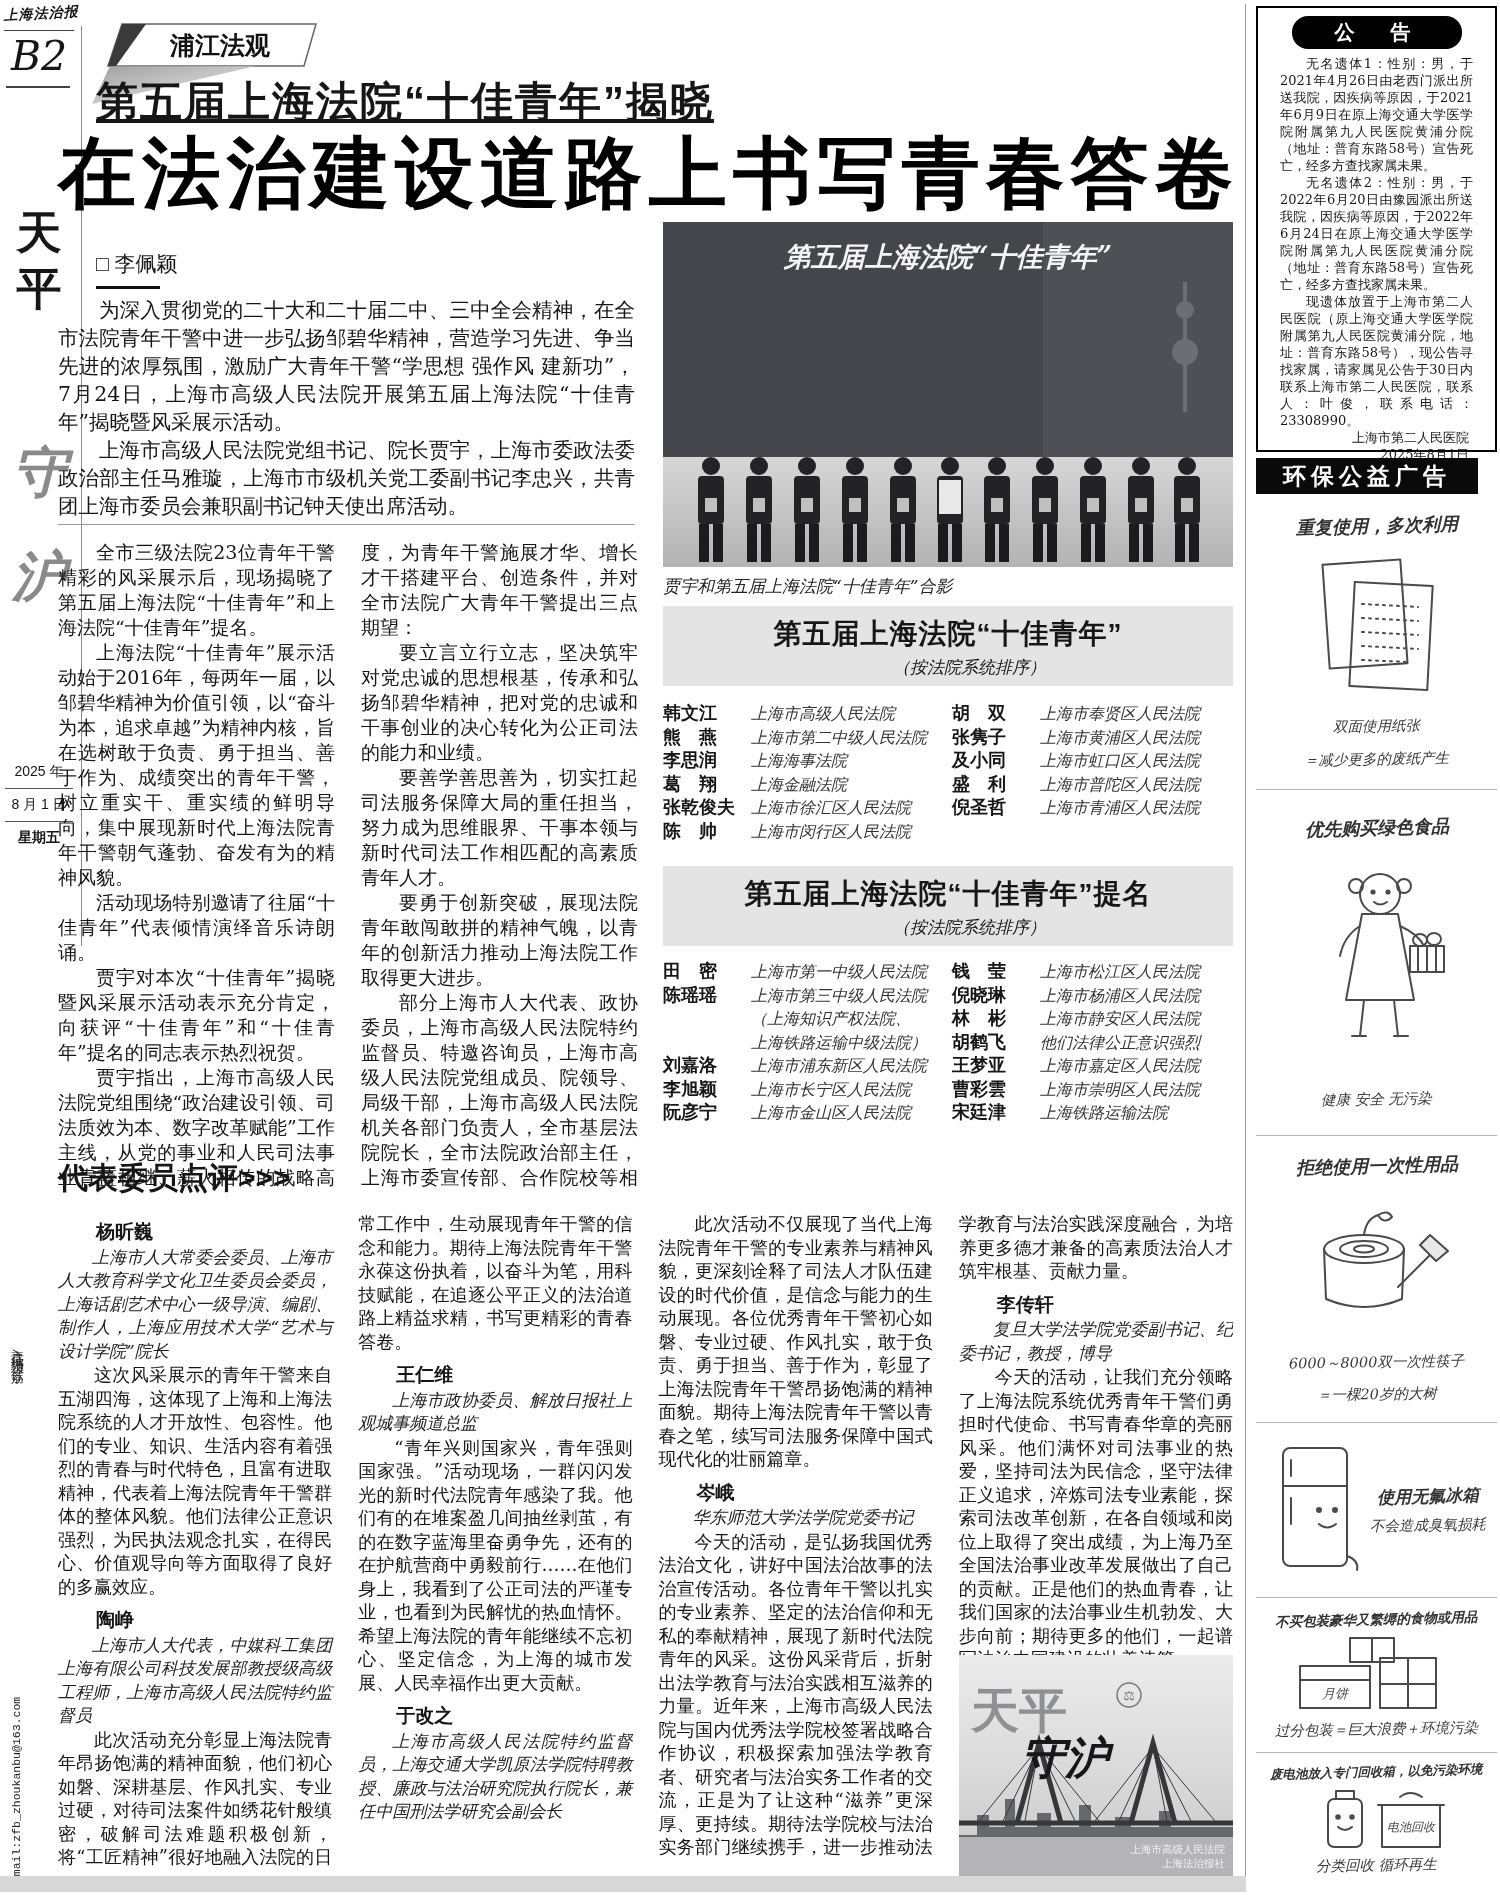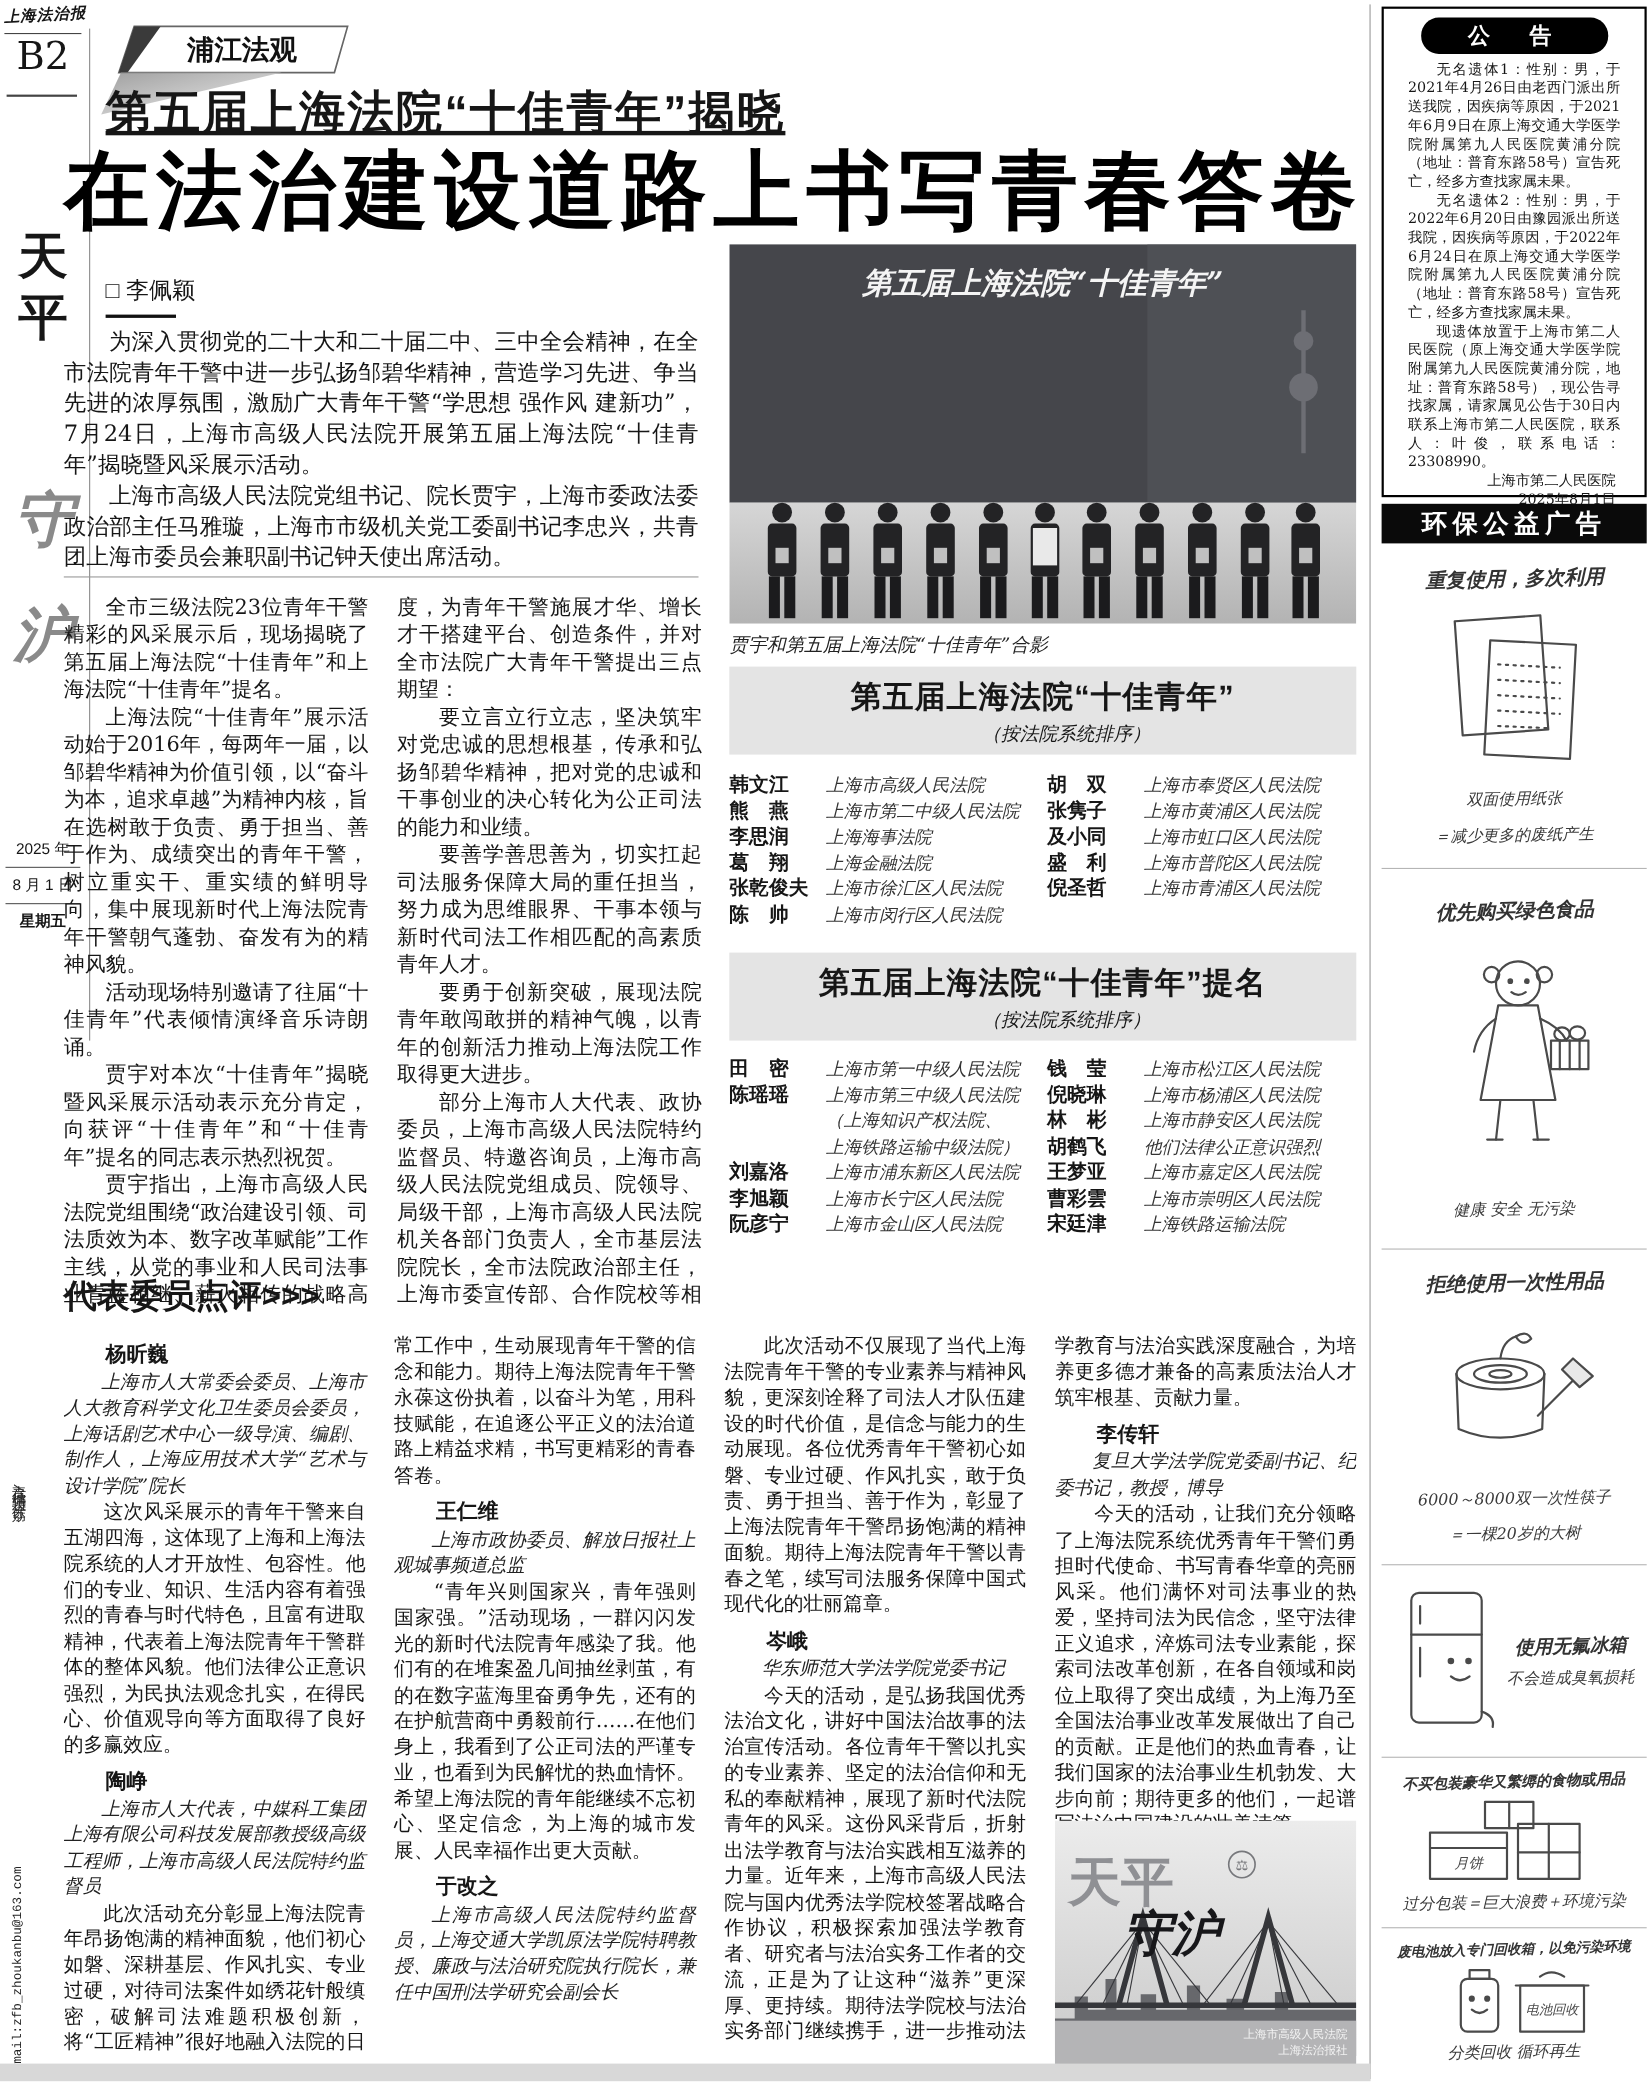--- a/index.html
+++ b/index.html
@@ -3,21 +3,21 @@
 <meta charset="utf-8">
 <style>
   html,body{margin:0;padding:0;}
   body{width:1500px;height:1895px;position:relative;background:#ffffff;
        font-family:"DejaVu Serif",serif;color:#161616;overflow:hidden;}
   .abs{position:absolute;}
   
   .rail-brand{left:2px;top:5px;width:78px;font-size:14px;font-weight:bold;font-style:italic;
               text-align:center;transform:rotate(-3deg);letter-spacing:1px;}
   .rail-line{background:#444;height:1px;}
-  .rail-b2{left:0;top:32px;width:78px;text-align:center;font-size:35px;font-family:"DejaVu Serif",serif;}
+  .rail-b2{left:0;top:32px;width:78px;text-align:center;font-size:41px;font-family:"DejaVu Serif",serif;font-style:italic;}
   .rail-tp{left:0;top:205px;width:78px;text-align:center;font-size:45px;font-weight:bold;line-height:56px;
            font-family:"Liberation Sans",sans-serif;}
   .rail-sh{left:0;top:420px;width:78px;text-align:center;font-size:54px;font-style:italic;font-weight:bold;
            color:#8a8a8a;line-height:104px;font-family:"DejaVu Serif",serif;}
   .rail-date{left:5px;top:756px;width:68px;text-align:center;font-size:14px;font-family:"Liberation Sans",sans-serif;}
   .rail-date .rd{padding:7px 0;border-bottom:1px solid #555;}
   .rail-date .rd:last-child{border-bottom:none;font-weight:bold;}
   .rail-rule{left:81px;top:26px;width:1px;height:920px;background:#8a8a8a;}
   .rail-editor{left:8px;top:1340px;height:170px;writing-mode:vertical-rl;font-size:13px;
                font-family:"Liberation Sans",sans-serif;letter-spacing:3px;color:#222;}
@@ -63,21 +63,21 @@
   .bridge{left:959px;top:1655px;width:274px;height:222px;}
   
   .divider-v{left:1245px;top:4px;width:1px;height:1886px;background:#999;}
   .notice{left:1256px;top:6px;width:241px;height:446px;border:2px solid #000;box-sizing:border-box;
           padding:8px 22px;}
   .notice-bar{width:170px;margin:0 auto 6px;background:#000;color:#fff;border-radius:16px;
               text-align:center;font-size:20px;font-weight:bold;letter-spacing:8px;padding:3px 0;
               font-family:"Liberation Sans",sans-serif;}
   .notice p{margin:0;font-size:13px;line-height:17px;text-indent:2em;text-align:justify;}
   .notice .sig{text-align:right;text-indent:0;margin-right:4px;}
-  .ads-head{left:1256px;top:458px;width:241px;height:36px;background:#0a0a0a;color:#fff;
+  .ads-head{left:1256px;top:458px;width:222px;height:36px;background:#0a0a0a;color:#fff;
             text-align:center;font-size:23px;font-weight:bold;letter-spacing:5px;line-height:36px;
             font-family:"Liberation Sans",sans-serif;}
   .ads{left:1256px;top:494px;width:241px;height:1396px;display:flex;flex-direction:column;}
   .ad-item{display:flex;flex-direction:column;align-items:center;justify-content:space-evenly;
            padding:6px 8px;box-sizing:border-box;border-bottom:1px solid #b5b5b5;text-align:center;}
   .ad-item:last-child{border-bottom:none;}
   .ad-t1{font-size:18px;font-weight:bold;font-style:italic;color:#333;transform:rotate(-1.5deg);}
   .ad-t2,.ad-t3{font-size:14.5px;font-style:italic;color:#3a3a3a;transform:rotate(-1deg);}
   .ad-i0{height:296px;} .ad-i1{height:346px;} .ad-i2{height:287px;}
   .ad-i3{height:175px;} .ad-i4{height:155px;} .ad-i5{height:133px;}

